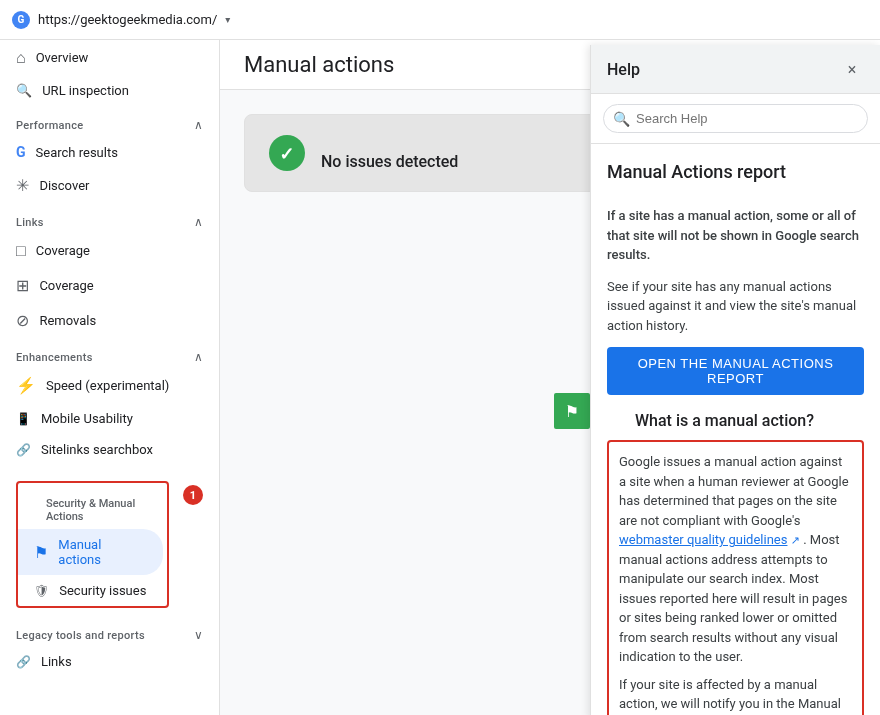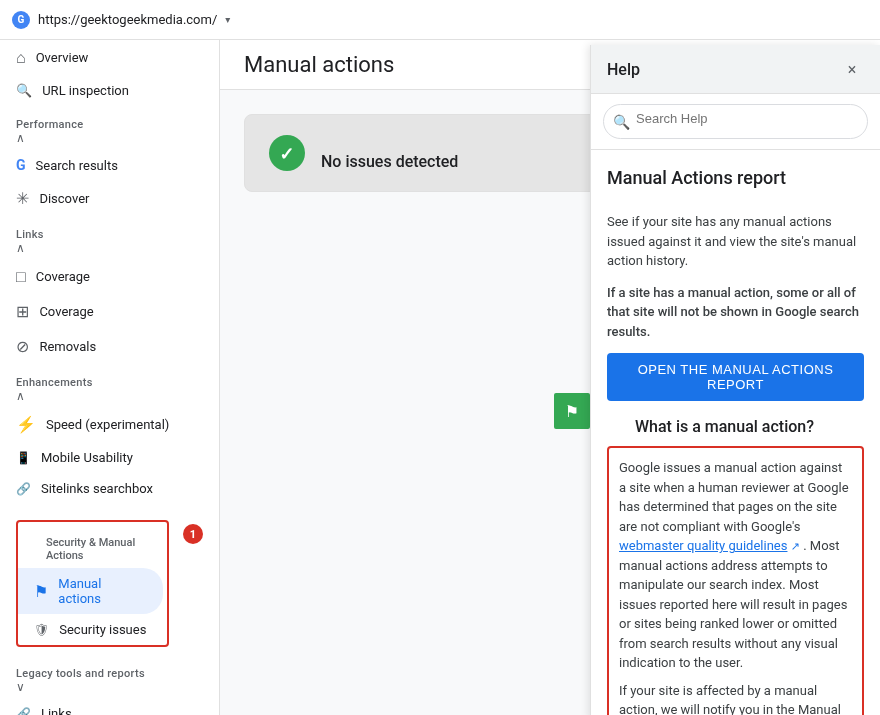--- a/index.html
+++ b/index.html
@@ -55,29 +55,28 @@
       color: #202124;
       border-radius: 0 20px 20px 0;
       margin-right: 8px;
     }
     .sidebar-item.active { background: #e8f0fe; color: #1a73e8; }
     .sidebar-item .icon { font-size: 16px; color: #5f6368; flex-shrink: 0; }
     .sidebar-item.active .icon { color: #1a73e8; }
 
     .sidebar-section-header {
       display: flex;
-      align-items: flex-start;
+      align-items: flex-end;
       justify-content: space-between;
       padding: 12px 16px 4px 16px;
       font-size: 11px;
       font-weight: 500;
       color: #5f6368;
       text-transform: none;
       letter-spacing: 0.3px;
-      flex-direction: column;
     }
     .sidebar-section-header .chevron { font-size: 12px; cursor: pointer; }
 
     .security-section-box {
       border: 2px solid #d93025;
       border-radius: 4px;
       margin: 4px 8px;
       padding: 4px 0;
     }
     .security-section-box .section-title {
@@ -208,21 +207,21 @@
     .help-search-wrapper {
       position: relative;
       flex: 1;
       display: flex;
       align-items: center;
     }
     .help-search-wrapper input {
       width: 100%;
       border: 1px solid #dadce0;
       border-radius: 24px;
-      padding: 6px 10px 12px 32px;
+      padding: 6px 10px 6px 32px;
       font-size: 13px;
       outline: none;
       color: #202124;
     }
     .help-search-icon {
       position: absolute;
       left: 10px;
       font-size: 14px;
       color: #9aa0a6;
     }
@@ -446,23 +445,23 @@
         <div class="help-search-wrapper">
           <span class="help-search-icon">🔍</span>
           <input type="text" placeholder="Search Help" style="">
         </div>
       </div>
 
       <div class="help-body">
 
         <div class="help-section-title">Manual Actions report</div>
 
+        <p class="help-text help-text-bold">If a site has a manual action, some or all of that site will not be shown in Google search results.</p>
+
         <p class="help-text">See if your site has any manual actions issued against it and view the site's manual action history.</p>
-
-        <p class="help-text help-text-bold">If a site has a manual action, some or all of that site will not be shown in Google search results.</p>
 
         <button class="open-report-btn">OPEN THE MANUAL ACTIONS REPORT</button>
 
         <div class="what-is-section-title">What is a manual action?</div>
 
         <div class="highlighted-box">
           <p class="help-text">
             <span>Google issues a manual action against a site when a human reviewer at Google has determined that pages on the site are not compliant with Google's</span>
             <span class="link-text">webmaster quality guidelines</span>
             <span class="ext-icon"> ↗</span>

